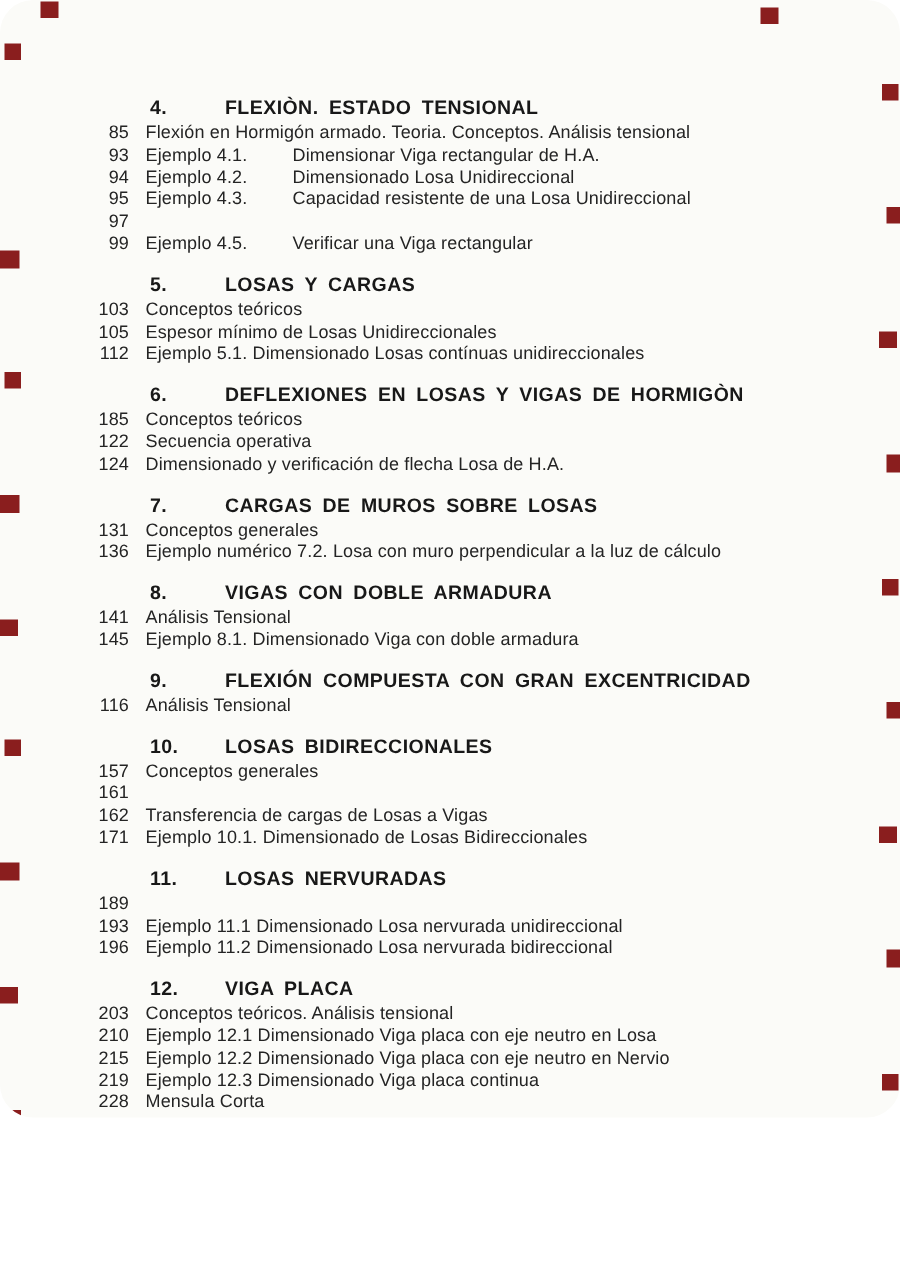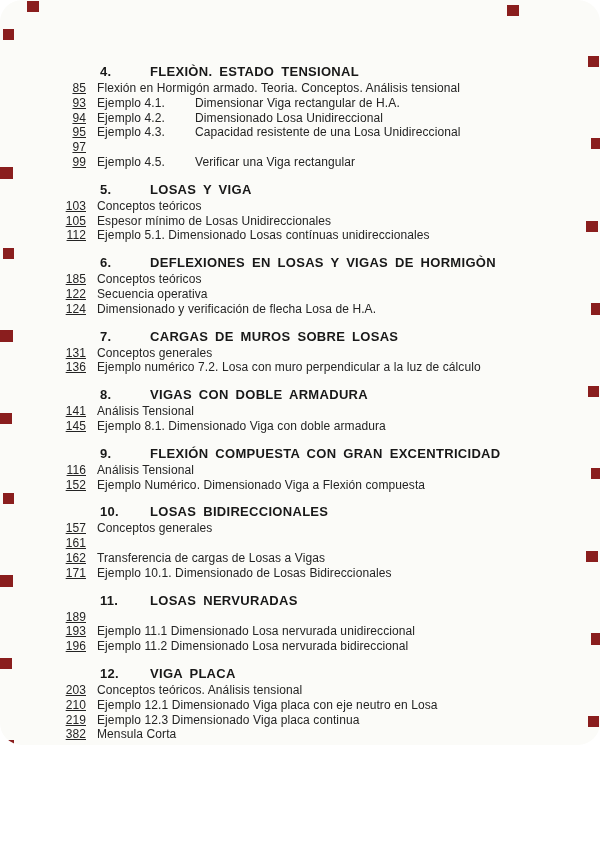--- a/index.html
+++ b/index.html
@@ -29,21 +29,21 @@
     color: #181818;
   }
   .ch-num { display: inline-block; width: 50px; }
   .toc-row {
     display: flex;
     font-size: 12px;
     line-height: 14.8px;
     letter-spacing: 0.1px;
     color: #242424;
   }
-  .pg { flex: 0 0 86px; text-align: right; text-decoration: underline; }
+  .pg { flex: 0 0 86px; text-align: right; }
   .entry-content { margin-left: 11px; white-space: nowrap; }
   .entry-label { display: inline-block; min-width: 98px; }
 </style>
 </head>
 <body>
 
 <div class="page" id="page" style="background: rgb(251, 251, 248); color: rgb(31, 31, 31);">
   <div id="marks">
       <div class="mark" style="left: 27px; top: 1px; width: 12px; height: 11px; background: rgb(138, 30, 30);"></div>
       <div class="mark" style="left: 507px; top: 5px; width: 12px; height: 11px; background: rgb(138, 30, 30);"></div>
@@ -90,21 +90,21 @@
         </div>
         <div class="toc-row">
           <span class="pg">97</span>
         </div>
         <div class="toc-row">
           <span class="pg">99</span>
           <span class="entry-content"><span class="entry-label">Ejemplo 4.5.</span><span>Verificar una Viga rectangular</span></span>
         </div>
       </section>
       <section class="toc-section">
-        <h2 class="toc-heading"><span class="ch-num">5.</span><span class="ch-title">LOSAS Y VIGA</span></h2>
+        <h2 class="toc-heading"><span class="ch-num">5.</span><span class="ch-title">LOSAS Y CARGAS</span></h2>
         <div class="toc-row">
           <span class="pg">103</span>
           <span class="entry-content">Conceptos teóricos</span>
         </div>
         <div class="toc-row">
           <span class="pg">105</span>
           <span class="entry-content">Espesor mínimo de Losas Unidireccionales</span>
         </div>
         <div class="toc-row">
           <span class="pg">112</span>
@@ -147,24 +147,20 @@
           <span class="pg">145</span>
           <span class="entry-content">Ejemplo 8.1. Dimensionado Viga con doble armadura</span>
         </div>
       </section>
       <section class="toc-section">
         <h2 class="toc-heading"><span class="ch-num">9.</span><span class="ch-title">FLEXIÓN COMPUESTA CON GRAN EXCENTRICIDAD</span></h2>
         <div class="toc-row">
           <span class="pg">116</span>
           <span class="entry-content">Análisis Tensional</span>
         </div>
-        <div class="toc-row">
-          <span class="pg">152</span>
-          <span class="entry-content">Ejemplo Numérico. Dimensionado Viga a Flexión compuesta</span>
-        </div>
       </section>
       <section class="toc-section">
         <h2 class="toc-heading"><span class="ch-num">10.</span><span class="ch-title">LOSAS BIDIRECCIONALES</span></h2>
         <div class="toc-row">
           <span class="pg">157</span>
           <span class="entry-content">Conceptos generales</span>
         </div>
         <div class="toc-row">
           <span class="pg">161</span>
         </div>
@@ -195,25 +191,29 @@
         <h2 class="toc-heading"><span class="ch-num">12.</span><span class="ch-title">VIGA PLACA</span></h2>
         <div class="toc-row">
           <span class="pg">203</span>
           <span class="entry-content">Conceptos teóricos. Análisis tensional</span>
         </div>
         <div class="toc-row">
           <span class="pg">210</span>
           <span class="entry-content">Ejemplo 12.1 Dimensionado Viga placa con eje neutro en Losa</span>
         </div>
         <div class="toc-row">
+          <span class="pg">215</span>
+          <span class="entry-content">Ejemplo 12.2 Dimensionado Viga placa con eje neutro en Nervio</span>
+        </div>
+        <div class="toc-row">
           <span class="pg">219</span>
           <span class="entry-content">Ejemplo 12.3 Dimensionado Viga placa continua</span>
         </div>
         <div class="toc-row">
-          <span class="pg">382</span>
+          <span class="pg">228</span>
           <span class="entry-content">Mensula Corta</span>
         </div>
       </section>
       <section class="toc-section">
         <h2 class="toc-heading"><span class="ch-num">13.</span><span class="ch-title">ANCLAJE DE BARRAS</span></h2>
         <div class="toc-row">
           <span class="pg">233</span>
           <span class="entry-content">Conceptos generales</span>
         </div>
       </section>

